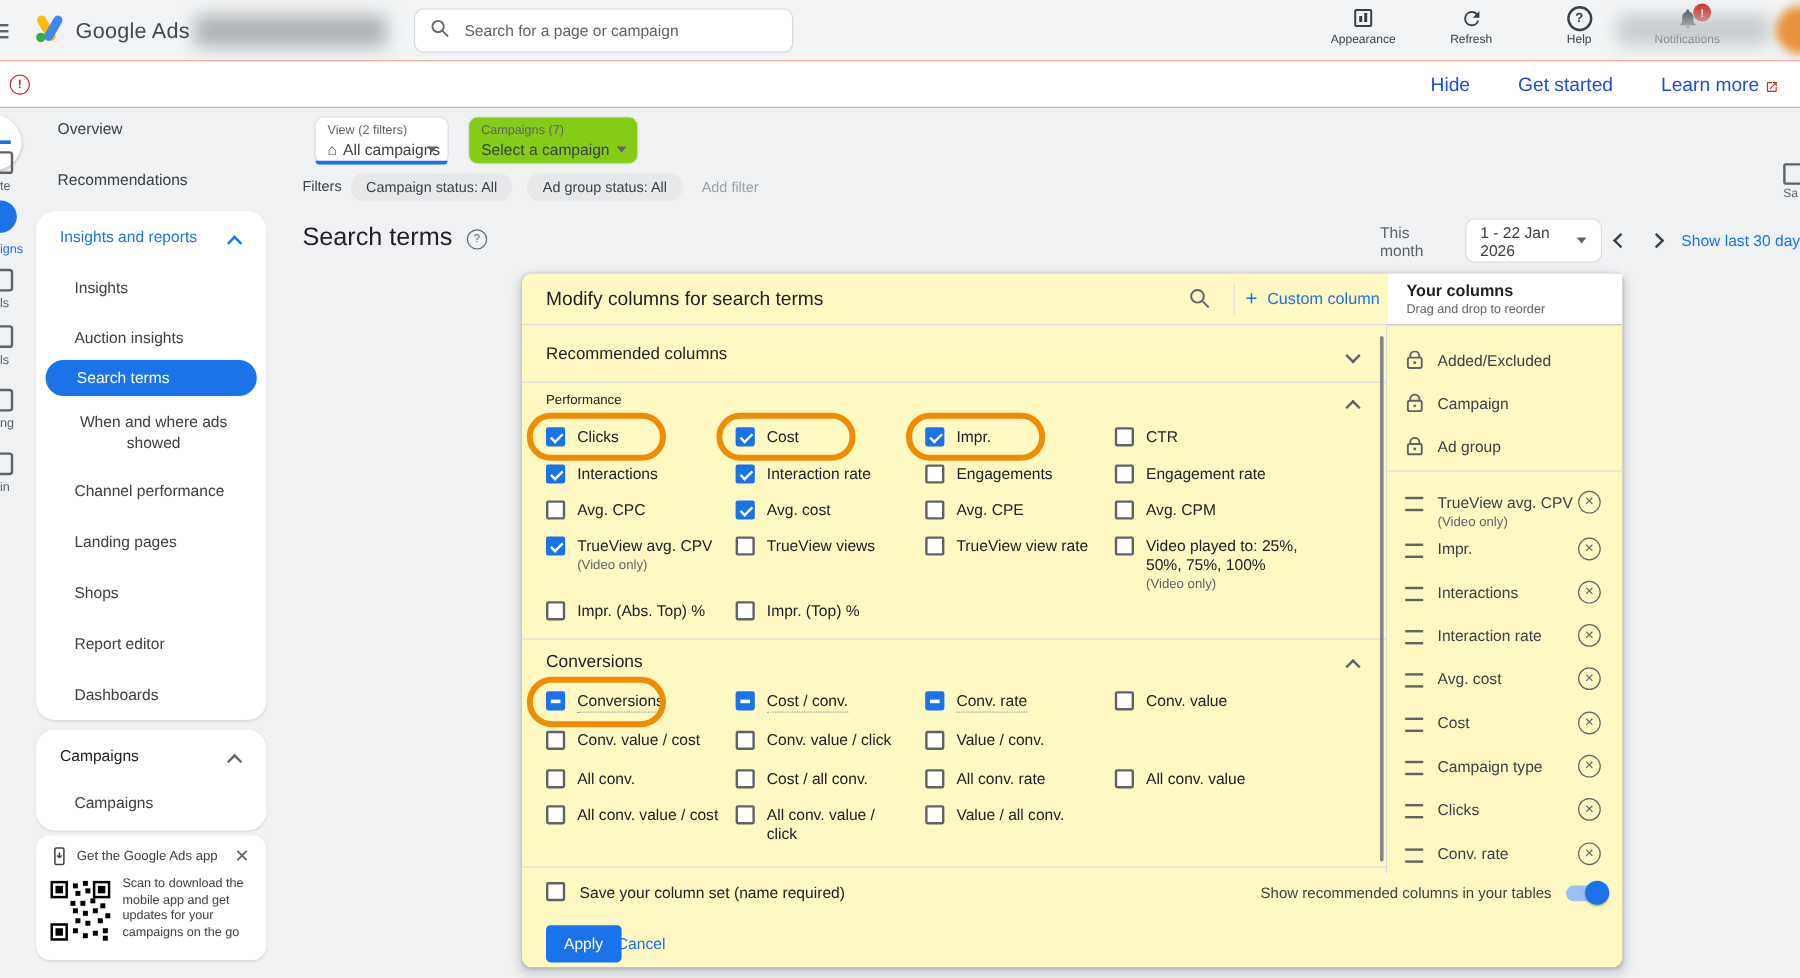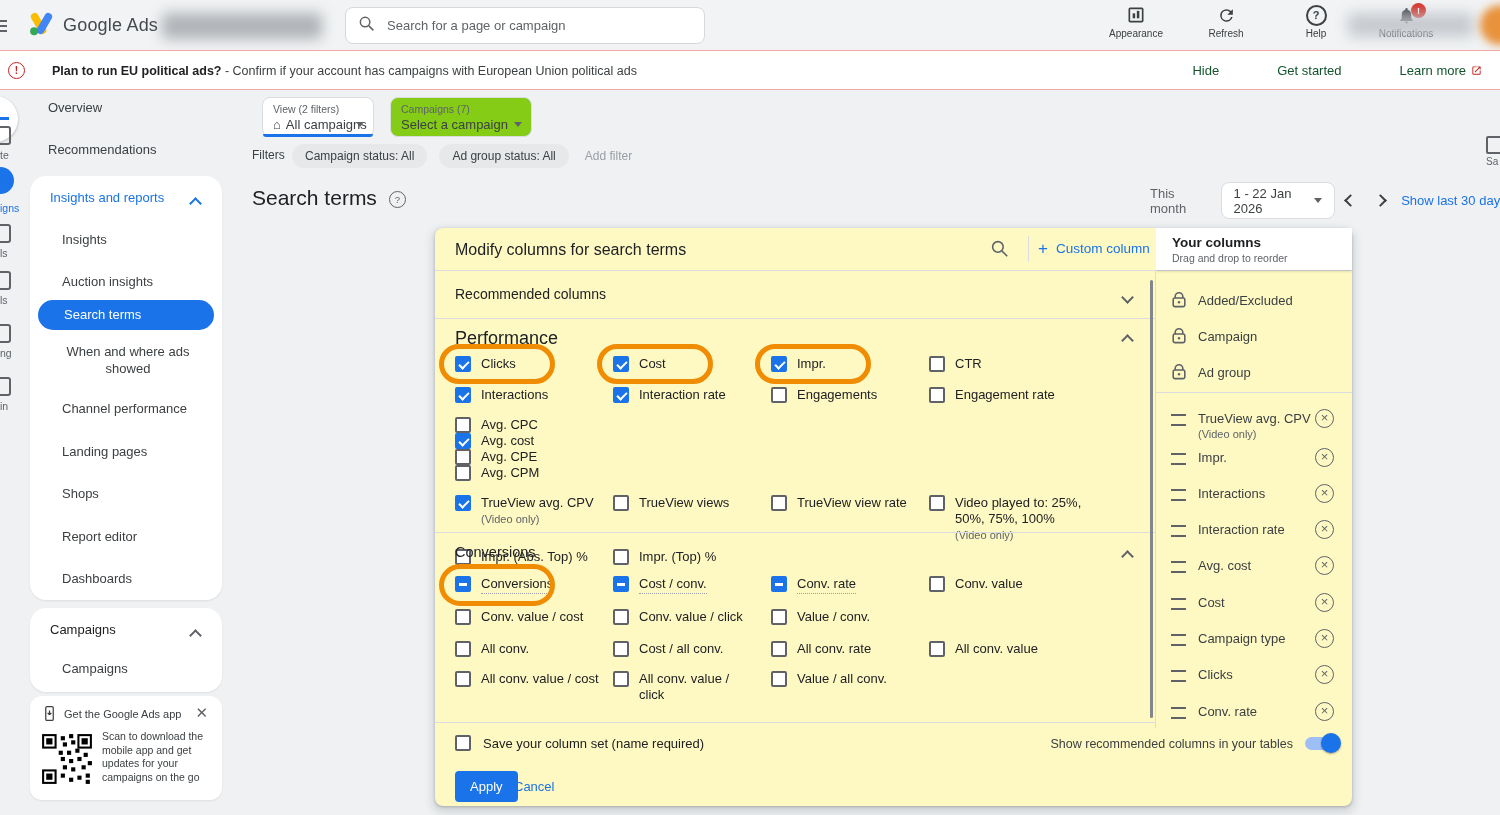--- a/index.html
+++ b/index.html
@@ -5,42 +5,42 @@
   html,body{margin:0;padding:0;width:1500px;height:815px;overflow:hidden;
     font-family:"Liberation Sans","DejaVu Sans",sans-serif;background:#eff1f3;color:#3c4043;}
   .abs{position:absolute}
   
   .topbar{position:absolute;left:0;top:0;width:1500px;height:50px;background:#f1f3f4;}
   .menu-frag{position:absolute;left:-9px;top:17px;width:16px;height:14px}
   .menu-frag span{display:block;height:2px;background:#5f6368;margin:3px 0}
   .brand{position:absolute;left:28px;top:11px;display:flex;align-items:center;gap:8px}
   .brand-text{font-size:18px;color:#45484d;letter-spacing:.2px}
   .blurblock{filter:blur(7px);border-radius:4px}
-  .searchbox{position:absolute;left:345px;top:7px;width:360px;height:37px;background:#fff;
+  .searchbox{position:absolute;left:345px;top:7px;width:316px;height:37px;background:#fff;
     border:1px solid #d5d8dc;border-radius:8px;display:flex;align-items:center;padding:0 12px;box-sizing:border-box;gap:10px}
   .searchbox input{border:none;outline:none;flex:1;font-size:13px;color:#3c4043;background:transparent;
     font-family:"Liberation Sans","DejaVu Sans",sans-serif}
   .searchbox input::placeholder{color:#5f6368}
   .tb-actions{position:absolute;left:1100px;top:4px;height:44px;display:flex;gap:18px}
   .tb-action{width:72px;display:flex;flex-direction:column;align-items:center;cursor:pointer;position:relative}
   .tb-action .ic{height:22px;display:flex;align-items:center;justify-content:center}
   .tb-action .lbl{font-size:10px;color:#3c4043;margin-top:2px}
   .badge{position:absolute;top:-1px;right:16px;width:15px;height:15px;border-radius:50%;background:#d93025;
     color:#fff;font-size:9px;font-weight:bold;display:flex;align-items:center;justify-content:center}
   .avatar{position:absolute;left:1480px;top:5px;width:40px;height:40px;border-radius:50%;background:#e8923c;filter:blur(4px)}
   .helpcirc{width:17px;height:17px;border:2px solid #3c4043;border-radius:50%;display:flex;align-items:center;
     justify-content:center;font-size:11px;font-weight:bold;color:#3c4043}
   
   .banner{position:absolute;left:0;top:50px;width:1500px;height:40px;background:#fff;
     border-top:1px solid #f0a8a1;border-bottom:1px solid #f0a8a1;box-sizing:border-box}
   .banner .warn{position:absolute;left:8px;top:11px;width:15px;height:15px;border:1.8px solid #c5221f;border-radius:50%;
     color:#c5221f;font-size:10px;font-weight:bold;display:flex;align-items:center;justify-content:center}
   .banner .txt{position:absolute;left:52px;top:13px;font-size:12.5px;color:#3c4043}
   .banner .txt .b{font-weight:bold;color:#202124}
-  .banner .links{position:absolute;right:18px;top:12px;display:flex;gap:58px;font-size:13px;font-weight:500;color:#14532d}
+  .banner .links{position:absolute;right:18px;top:12px;display:flex;gap:40px;font-size:16px;font-weight:500;color:#1d4ed8}
   .banner .links span{cursor:pointer;display:flex;align-items:center;gap:5px}
   
   .rail{position:absolute;left:0;top:90px;width:36px;height:725px}
   .create-btn{position:absolute;left:-28px;top:6px;width:46px;height:46px;border-radius:50%;background:#fff;
     box-shadow:0 1px 3px rgba(0,0,0,.25)}
   .create-btn .bar{position:absolute;right:9px;top:21px;width:11px;height:3px;background:#1a73e8}
   .rail-item{position:absolute;left:0;width:36px;text-align:left}
   .rail-item .ric{position:absolute;left:-8px;top:-19px;width:15px;height:15px;border:2px solid #5f6368;border-radius:3px}
   .rail-item .rlbl{font-size:10.5px;color:#5f6368}
   .rail-item.sel .rlbl{color:#1a73e8;font-weight:500}
@@ -110,21 +110,21 @@
   .cb.on,.cb.ind{background:#1a73e8;border-color:#1a73e8}
   .cb.on::after{content:"";position:absolute;left:3.5px;top:0.5px;width:4px;height:8px;border:solid #fff;border-width:0 2px 2px 0;transform:rotate(45deg)}
   .cb.ind::after{content:"";position:absolute;left:2px;top:5px;width:8px;height:2.5px;background:#fff}
   .cell.hl::before{content:"";position:absolute;top:-12px;bottom:-12px;left:-16px;right:58px;
     border:5.5px solid #f08c02;border-radius:999px;pointer-events:none}
   .scrollthumb{position:absolute;left:715px;top:52px;width:3px;height:438px;background:#80868b;border-radius:2px;cursor:grab}
   .vpanel-div{position:absolute;left:720px;top:42px;width:1px;height:458px;background:#dadce0}
   
   .saverow{position:absolute;left:20px;top:507px;display:flex;gap:12px;align-items:center;cursor:pointer}
   .saverow .lbl{font-size:13px;color:#202124}
-  .tgrow{position:absolute;right:13px;top:509px;display:flex;align-items:flex-start;gap:12px}
+  .tgrow{position:absolute;right:13px;top:509px;display:flex;align-items:flex-end;gap:12px}
   .tgrow .lbl{font-size:12.5px;color:#3c4043}
   .toggle{width:34px;height:13px;background:#9dbff5;border-radius:7px;position:relative;cursor:pointer}
   .toggle::after{content:"";position:absolute;right:-2px;top:-4px;width:20px;height:20px;border-radius:50%;
     background:#1a73e8;box-shadow:0 1px 2px rgba(0,0,0,.35)}
   .applybtn{position:absolute;left:20px;top:543px;background:#1a73e8;color:#fff;border:none;border-radius:4px;
     font-size:13px;font-weight:500;padding:8px 15px;cursor:pointer;font-family:inherit}
   .cancellink{position:absolute;left:79px;top:551px;font-size:13px;font-weight:500;color:#1a73e8;cursor:pointer}
   
   .ycpanel{position:absolute;left:721px;top:0;width:196px;height:500px;overflow:hidden}
   .yc-hdr{position:absolute;left:0;top:0;width:196px;height:42px;background:#fff;box-shadow:0 1px 3px rgba(0,0,0,.18);z-index:2}
@@ -203,24 +203,20 @@
         <span class="lbl">Notifications</span>
         <div class="badge">!</div>
       </div>
     </div>
   <div class="blurblock" style="position:absolute;left:1348px;top:13px;width:126px;height:24px;background:#bfc3c9;opacity:.85"></div>
   <div class="avatar"></div>
 </div>
 
 <div class="banner">
   <div class="warn">!</div>
-  <div class="txt">
-    <span class="b">Plan to run EU political ads?</span>
-    <span>- Confirm if your account has campaigns with European Union political ads</span>
-  </div>
   <div class="links">
     <span>Hide</span>
     <span>Get started</span>
     <span>
       <span>Learn more</span>
       <svg width="11" height="11" viewBox="0 0 24 24" fill="#c5221f">
           <path d="M19 19H5V5h7V3H5a2 2 0 0 0-2 2v14a2 2 0 0 0 2 2h14a2 2 0 0 0 2-2v-7h-2v7zM14 3v2h3.59l-9.83 9.83 1.41 1.41L19 6.41V10h2V3h-7z"></path>
         </svg>
     </span>
   </div>
@@ -372,21 +368,21 @@
   <div class="custom-col">
     <span class="plus">+</span>
     <span>Custom column</span>
   </div>
   <div class="hdiv" style="left:0;top:42px;width:917px"></div>
 
   <div class="sec-label" style="top:58px">Recommended columns</div>
   <span class="sec-chev" style="top:60px"><span class="chev d"></span></span>
   <div class="hdiv" style="left:0;top:90px;width:720px"></div>
 
-  <div class="sec-label" style="top:100px;font-size:18px">Performance</div>
+  <div class="sec-label" style="top:100px;font-size:11px">Performance</div>
   <span class="sec-chev" style="top:103px"><span class="chev u"></span></span>
   <div class="grid" id="perf-grid" style="top:128px">
       <div class="grid-row" style="margin-bottom: 15px; margin-top: 0px;">
         <div class="cell hl">
           <span class="cb on"></span>
           <span class="lblwrap">
             <span class="lbl">Clicks</span>
           </span>
         </div>
         <div class="cell hl">
@@ -427,21 +423,21 @@
             <span class="lbl">Engagements</span>
           </span>
         </div>
         <div class="cell">
           <span class="cb"></span>
           <span class="lblwrap">
             <span class="lbl">Engagement rate</span>
           </span>
         </div>
       </div>
-      <div class="grid-row" style="margin-bottom: 14px; margin-top: 0px; flex-direction: column;">
+      <div class="grid-row" style="margin-bottom: 14px; margin-top: 0px;">
         <div class="cell">
           <span class="cb"></span>
           <span class="lblwrap">
             <span class="lbl">Avg. CPC</span>
           </span>
         </div>
         <div class="cell">
           <span class="cb on"></span>
           <span class="lblwrap">
             <span class="lbl">Avg. cost</span>

